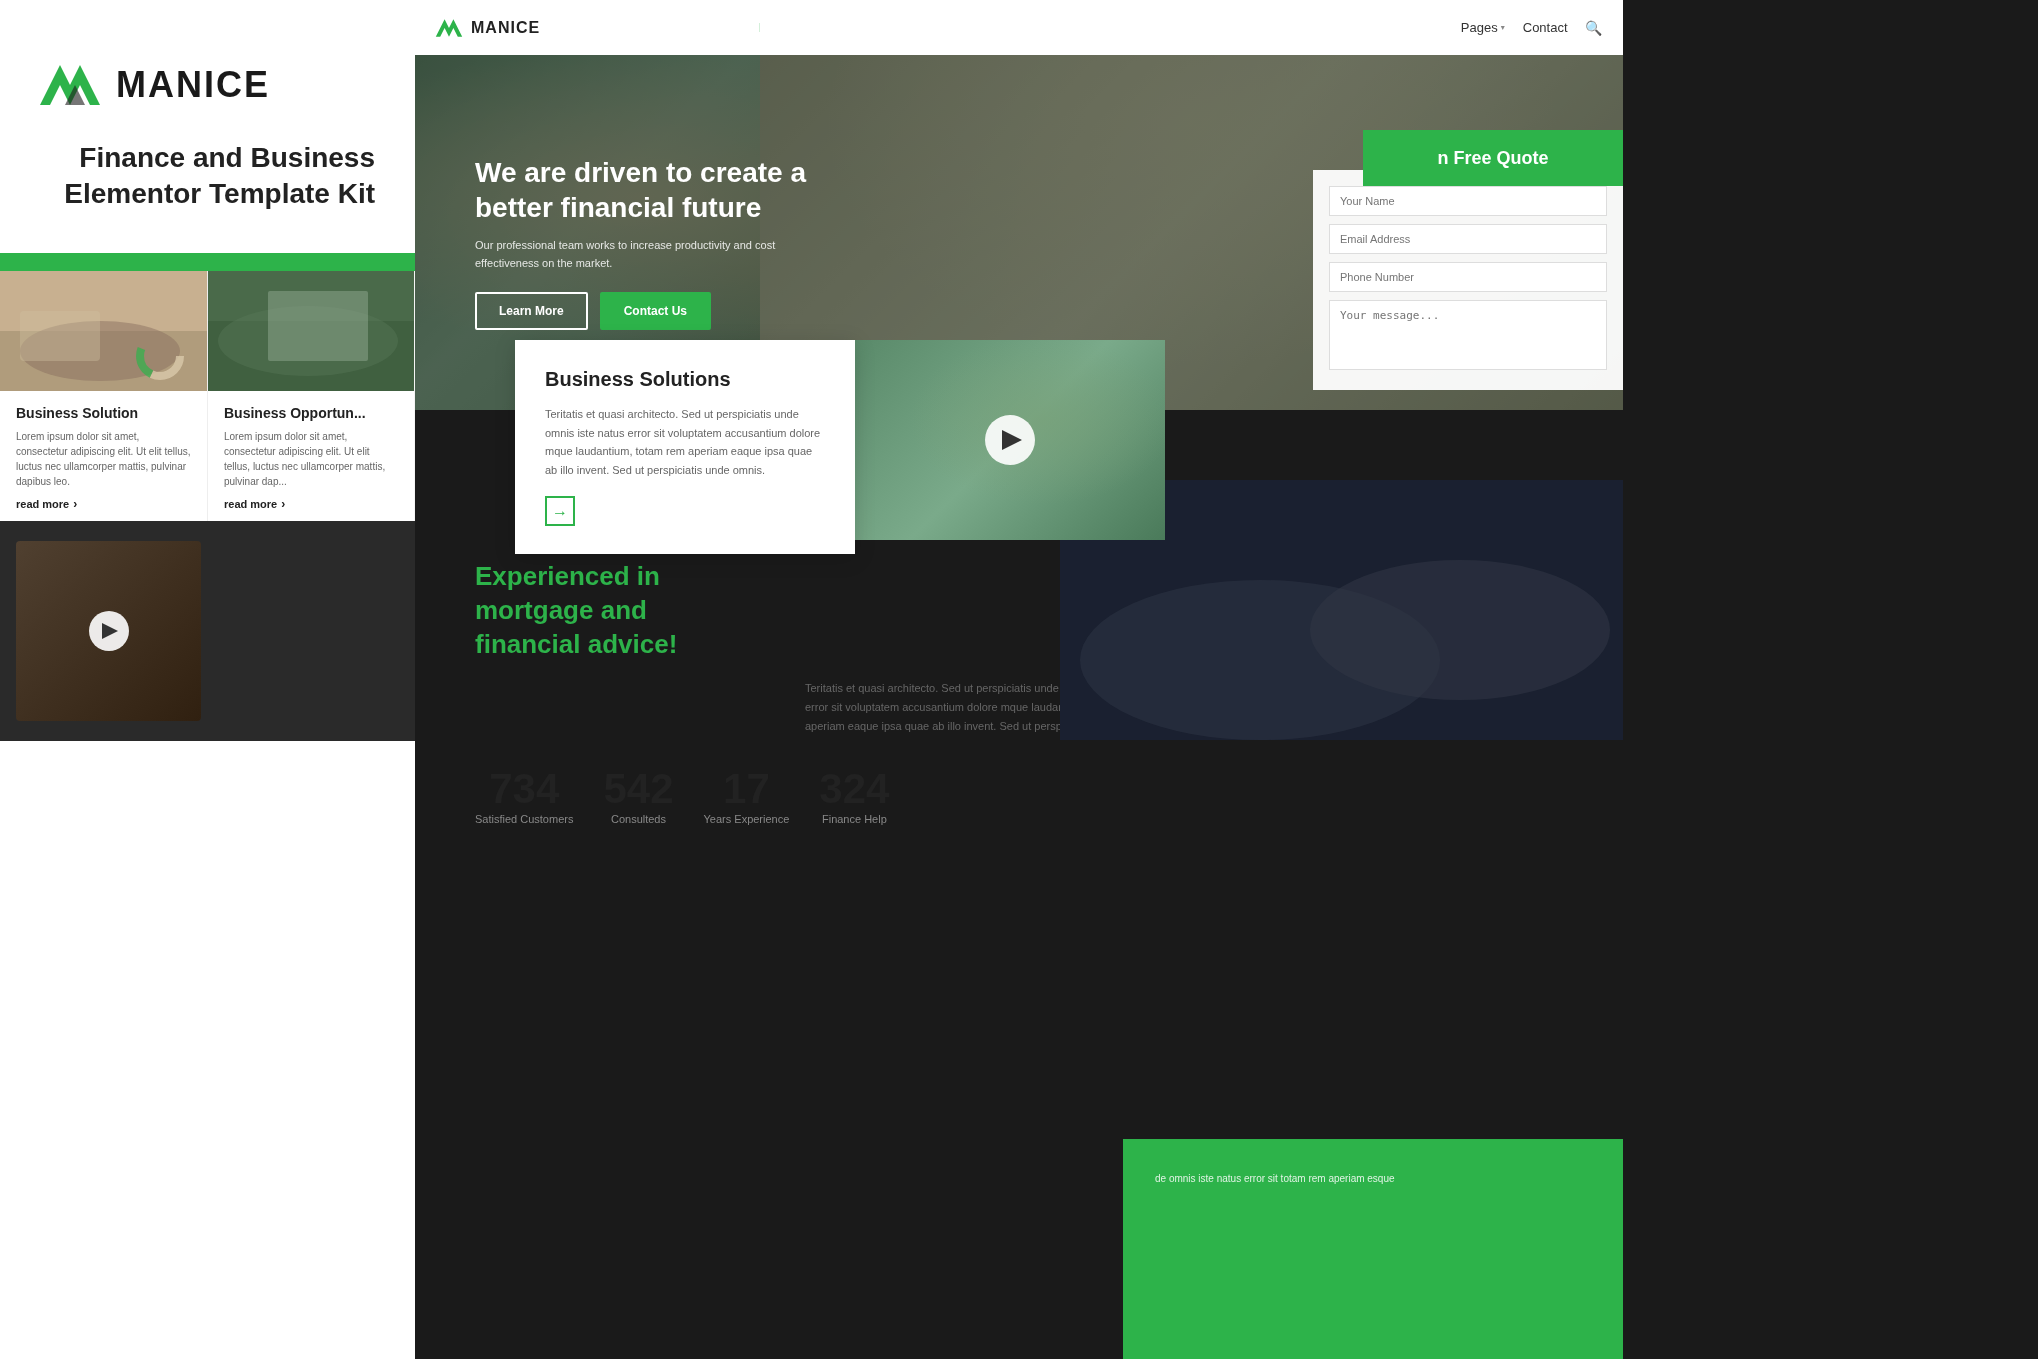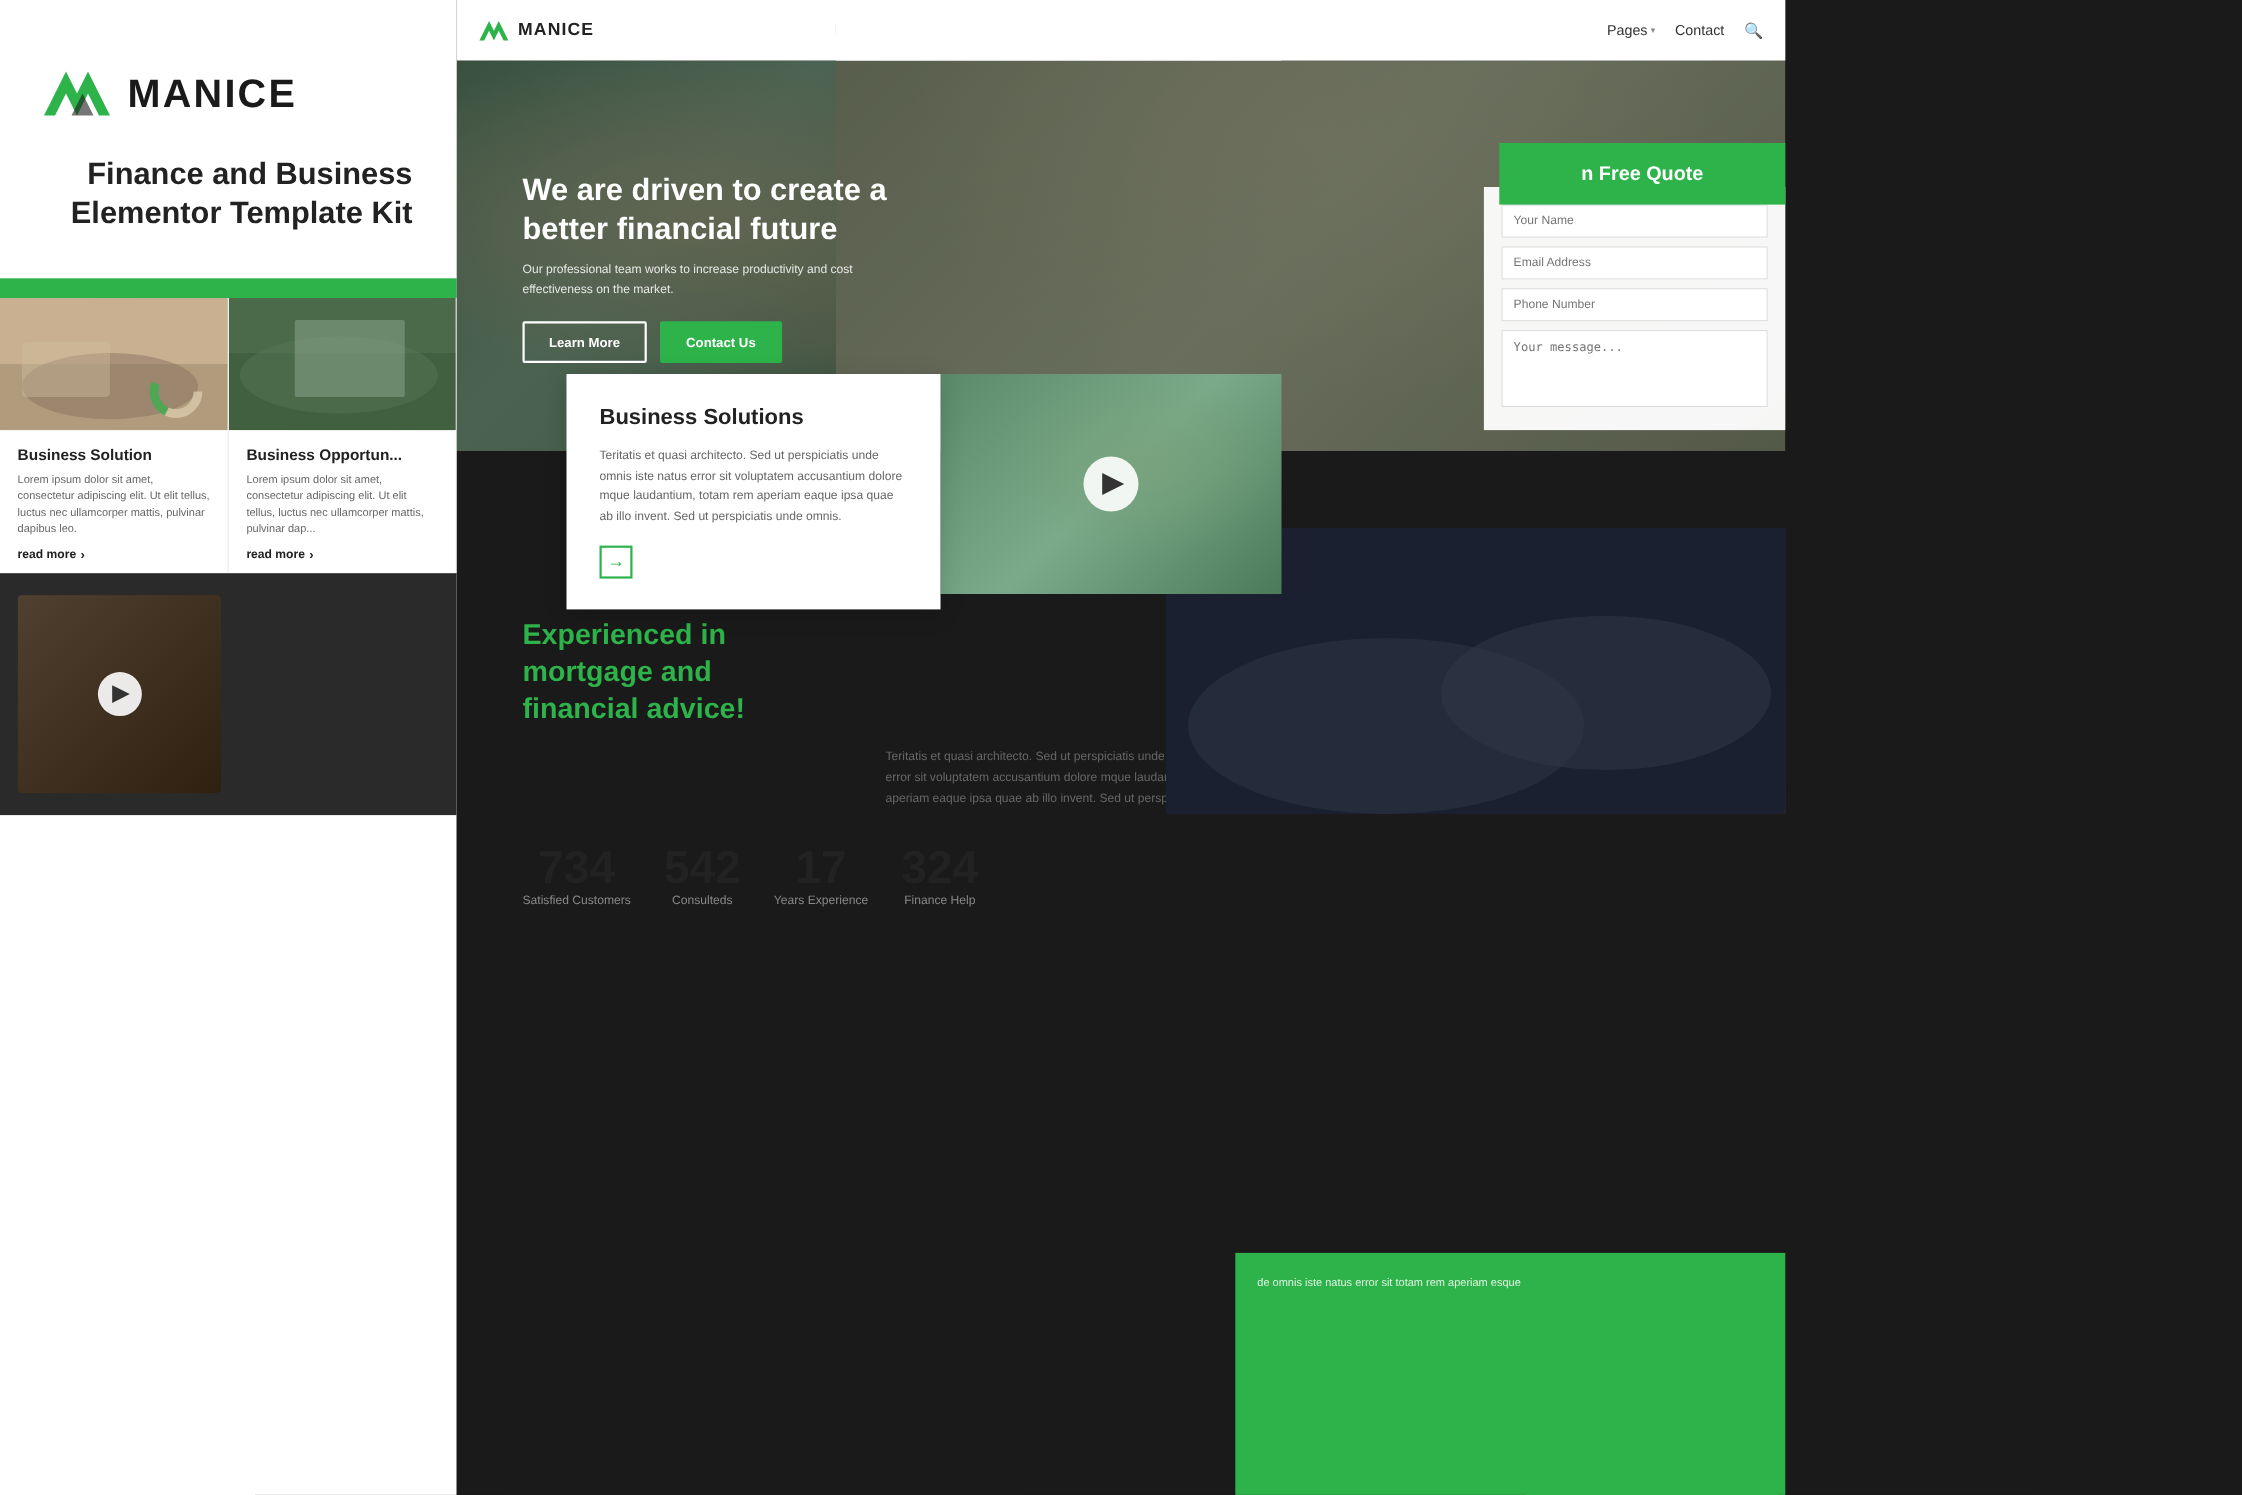--- a/index.html
+++ b/index.html
@@ -516,21 +516,21 @@
     .quote-label-text {
       color: #fff;
       font-size: 18px;
       font-weight: 800;
     }
 
     .quote-form-body {
       position: absolute;
       top: 170px;
       right: 0;
-      width: 274px;
+      width: 310px;
       background: rgba(255,255,255,0.95);
       padding: 16px;
       z-index: 10;
     }
 
     .quote-input {
       width: 100%;
       padding: 8px 10px;
       border: 1px solid #ddd;
       margin-bottom: 8px;
@@ -555,21 +555,21 @@
       position: absolute;
       bottom: 0;
       left: 363px;
       width: 500px;
       height: 220px;
       background: #2db34a;
       z-index: 5;
     }
 
     .bottom-text {
-      padding: 20px;
+      padding: 32px;
       font-size: 10px;
       color: rgba(255,255,255,0.85);
       line-height: 1.6;
     }
 
     
     .meeting-bg {
       width: 100%;
       height: 100%;
       background:

